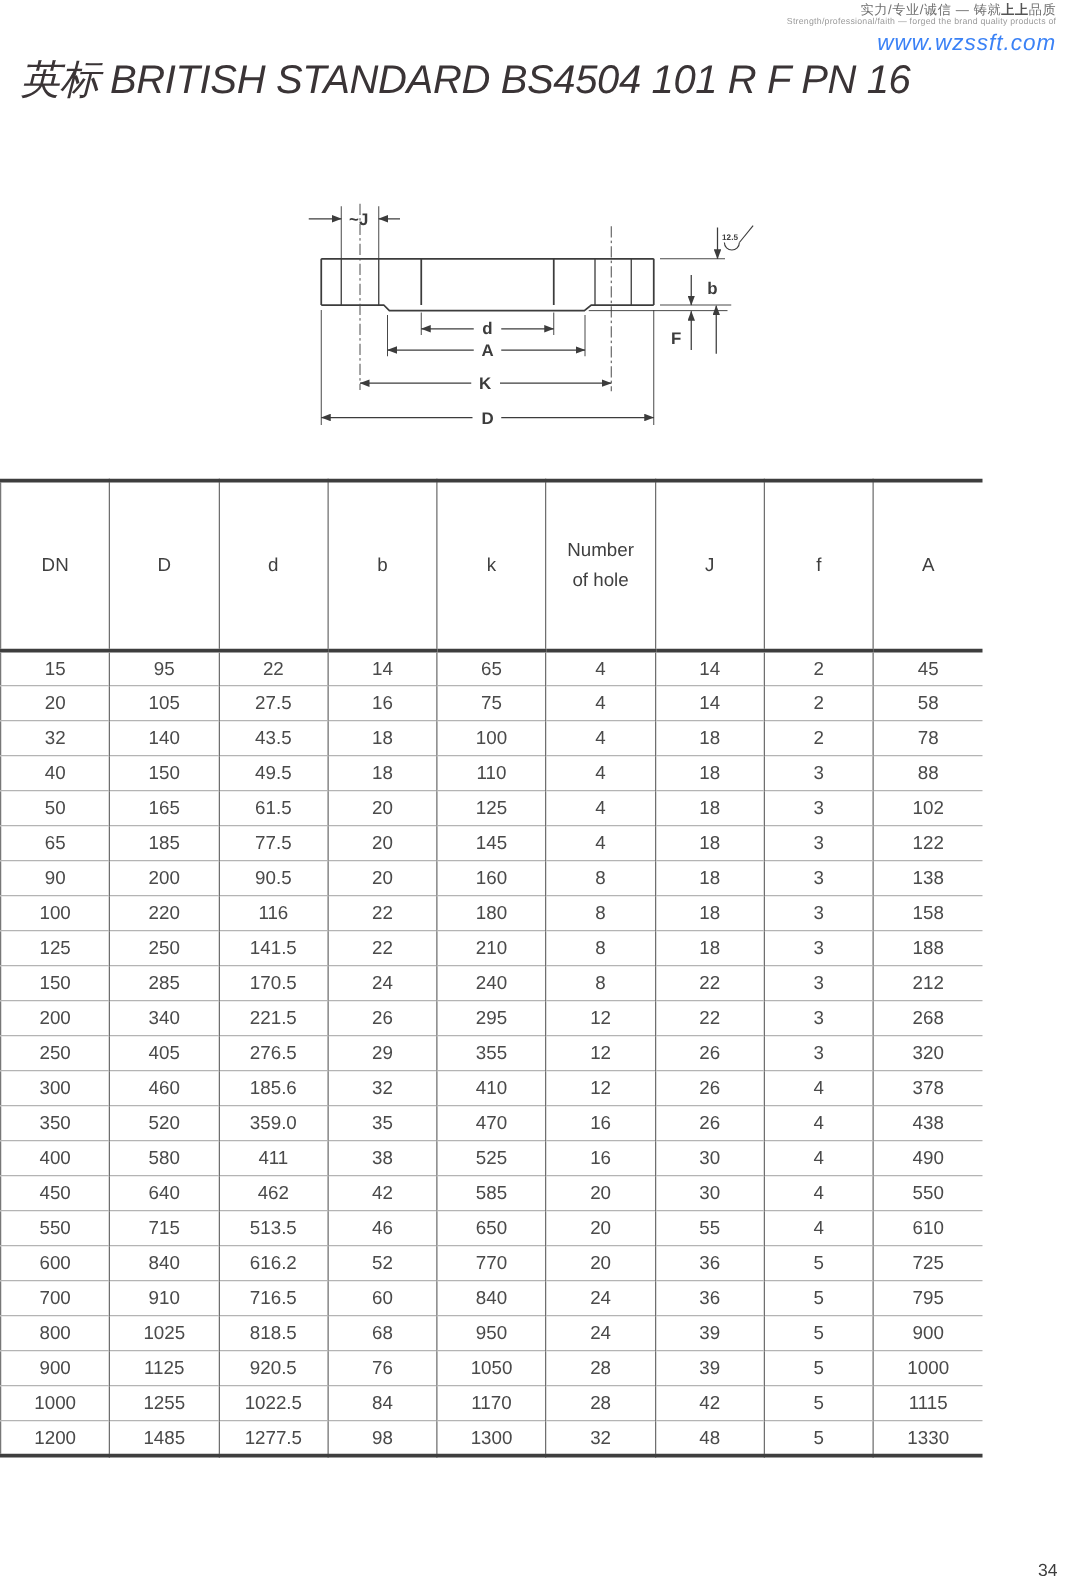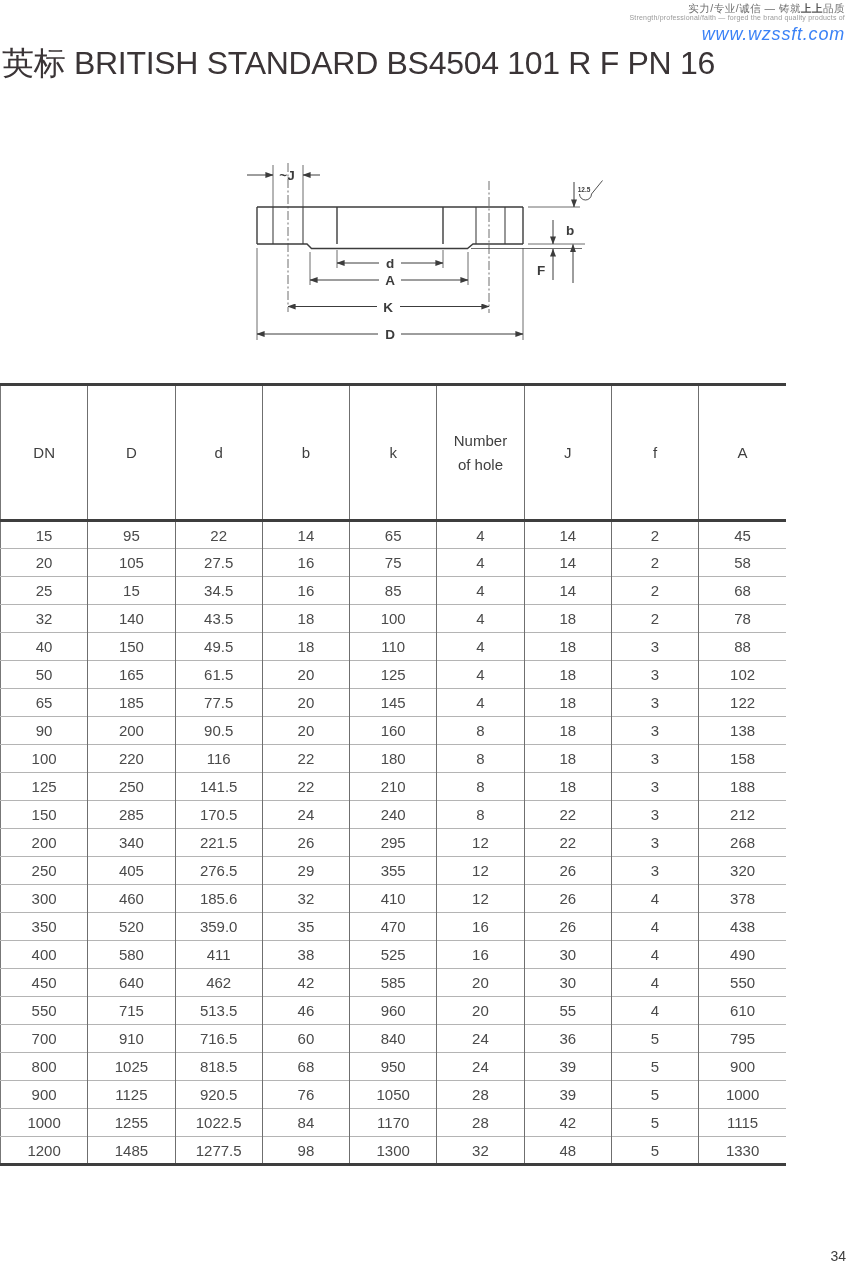--- a/index.html
+++ b/index.html
@@ -8,21 +8,21 @@
   .page { position:relative; width:853px; height:1261px; background:#ffffff; overflow:hidden;padding-left:30px; }
 
   
   .brandblock { position:absolute; top:2px; right:8px; text-align:right; line-height:1.15; }
   .slogan-zh { font-size:10.5px; color:#6e6e6e; letter-spacing:0.5px; }
   .slogan-zh b { font-weight:700; color:#555; }
   .slogan-en { font-size:7px; color:#9a9a9a; letter-spacing:0.2px; }
   .website { font-size:18px; font-style:italic; color:#3b82f6; letter-spacing:0.8px; margin-top:2px; }
 
   
-  .title { position:absolute; left:2px; top:42px; font-size:32px; color:#3a3436; font-weight:400; letter-spacing:-0.3px; white-space:nowrap; }
+  .title { position:absolute; left:16px; top:42px; font-size:32px; color:#3a3436; font-weight:400; letter-spacing:-0.3px; white-space:nowrap;font-style:italic; }
 
   
   .drawing { position:absolute; left:230px; top:155px; width:400px; height:195px; }
   .drawing text { font-family:"Liberation Sans", sans-serif; }
 
   
   table.dim { position:absolute; top:383px; left:0; width:786px; border-collapse:collapse; table-layout:fixed;
     border-top:3px solid #3e3e3e; border-bottom:3px solid #3e3e3e; border-left:1px solid #777; }
   table.dim th, table.dim td { border-right:1px solid #6f6f6f; text-align:center; vertical-align:middle;
     font-weight:400; color:#4a4a4a; font-size:15px; }
@@ -147,31 +147,20 @@
           <td>105</td>
           <td>27.5</td>
           <td>16</td>
           <td>75</td>
           <td>4</td>
           <td>14</td>
           <td>2</td>
           <td>58</td>
         </tr>
         <tr>
-          <td>25</td>
-          <td>15</td>
-          <td>34.5</td>
-          <td>16</td>
-          <td>85</td>
-          <td>4</td>
-          <td>14</td>
-          <td>2</td>
-          <td>68</td>
-        </tr>
-        <tr>
           <td>32</td>
           <td>140</td>
           <td>43.5</td>
           <td>18</td>
           <td>100</td>
           <td>4</td>
           <td>18</td>
           <td>2</td>
           <td>78</td>
         </tr>
@@ -316,25 +305,36 @@
           <td>20</td>
           <td>30</td>
           <td>4</td>
           <td>550</td>
         </tr>
         <tr>
           <td>550</td>
           <td>715</td>
           <td>513.5</td>
           <td>46</td>
-          <td>960</td>
+          <td>650</td>
           <td>20</td>
           <td>55</td>
           <td>4</td>
           <td>610</td>
+        </tr>
+        <tr>
+          <td>600</td>
+          <td>840</td>
+          <td>616.2</td>
+          <td>52</td>
+          <td>770</td>
+          <td>20</td>
+          <td>36</td>
+          <td>5</td>
+          <td>725</td>
         </tr>
         <tr>
           <td>700</td>
           <td>910</td>
           <td>716.5</td>
           <td>60</td>
           <td>840</td>
           <td>24</td>
           <td>36</td>
           <td>5</td>

